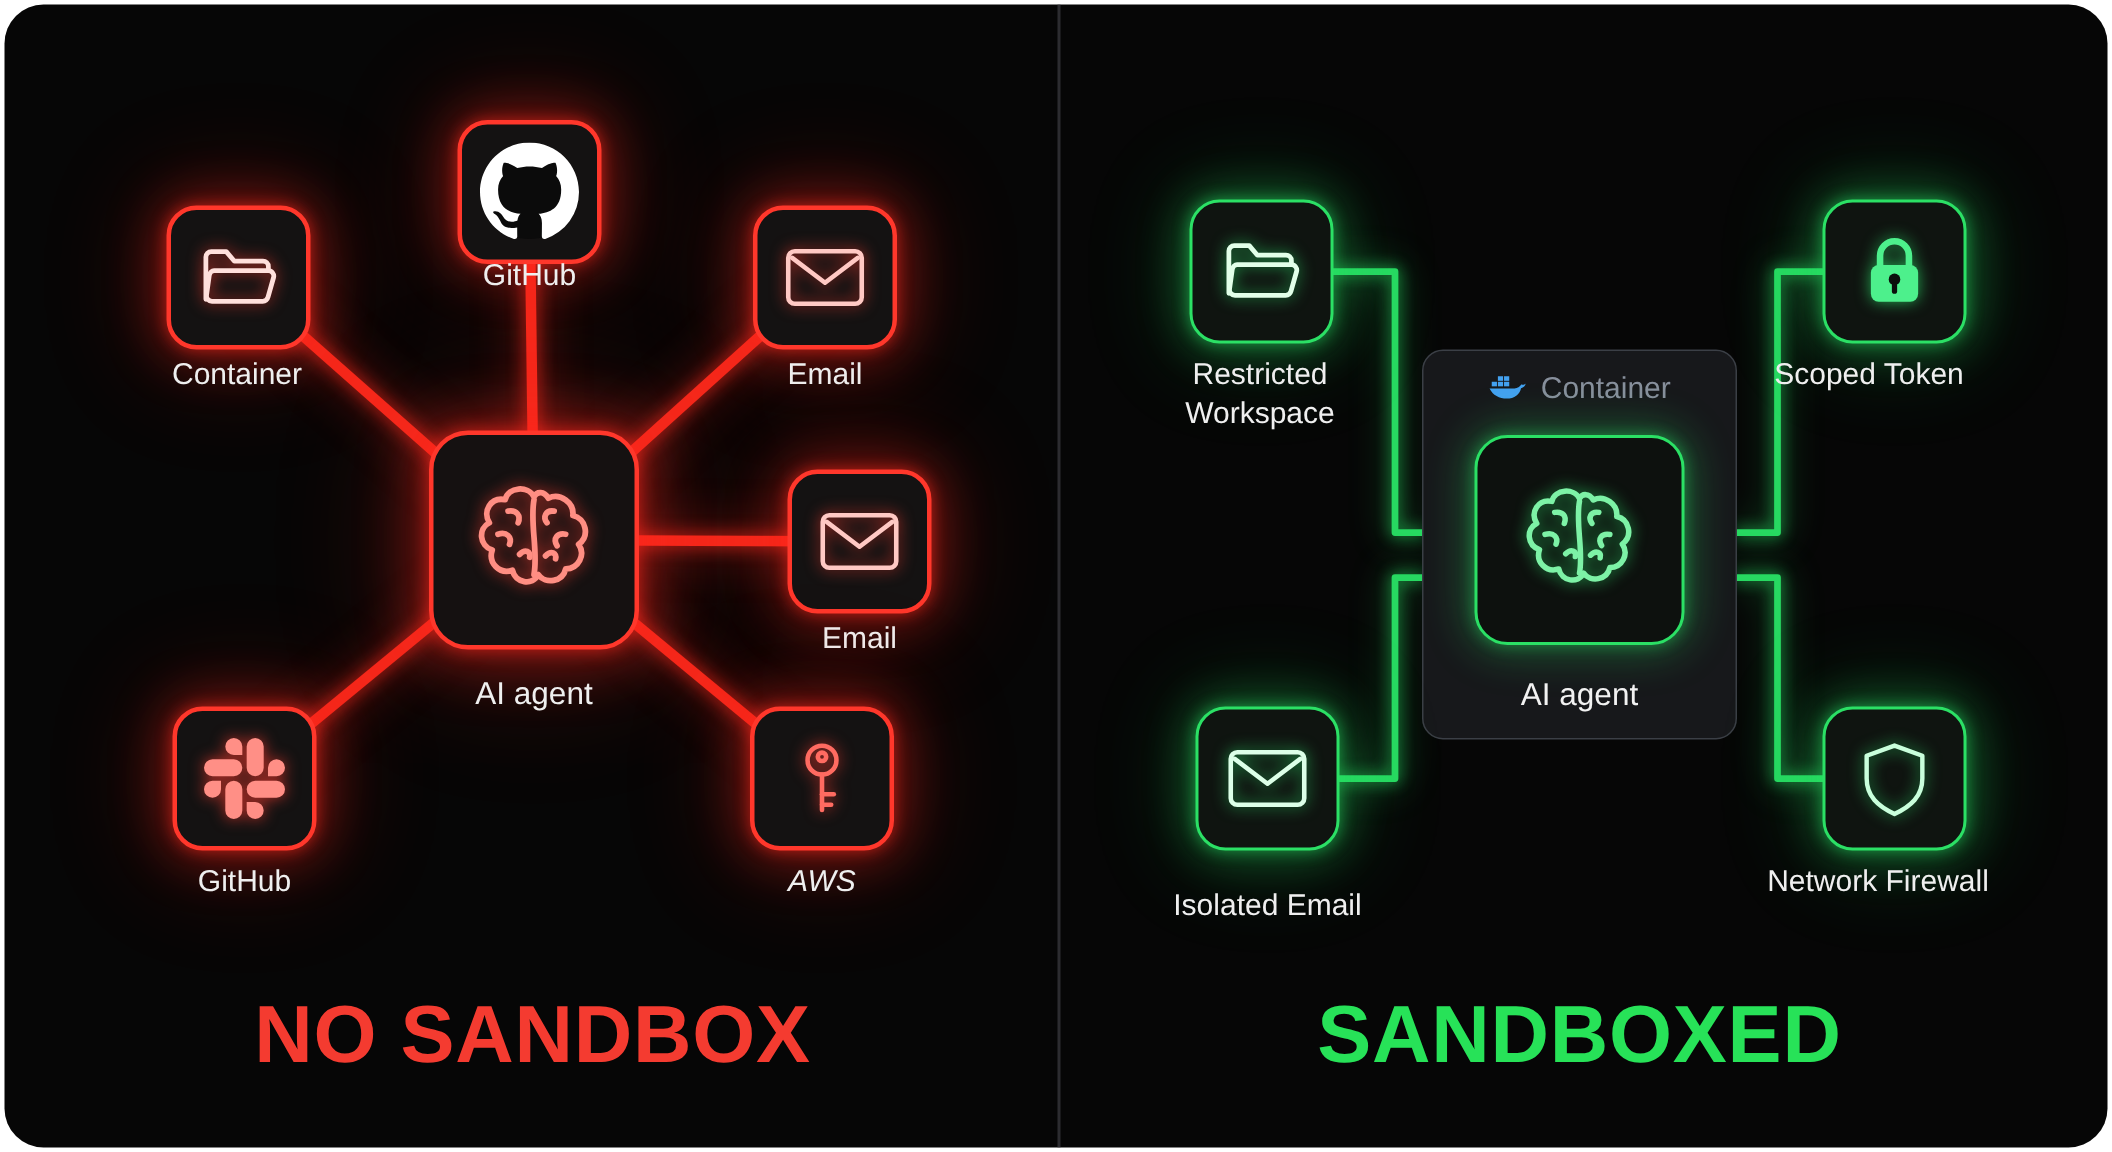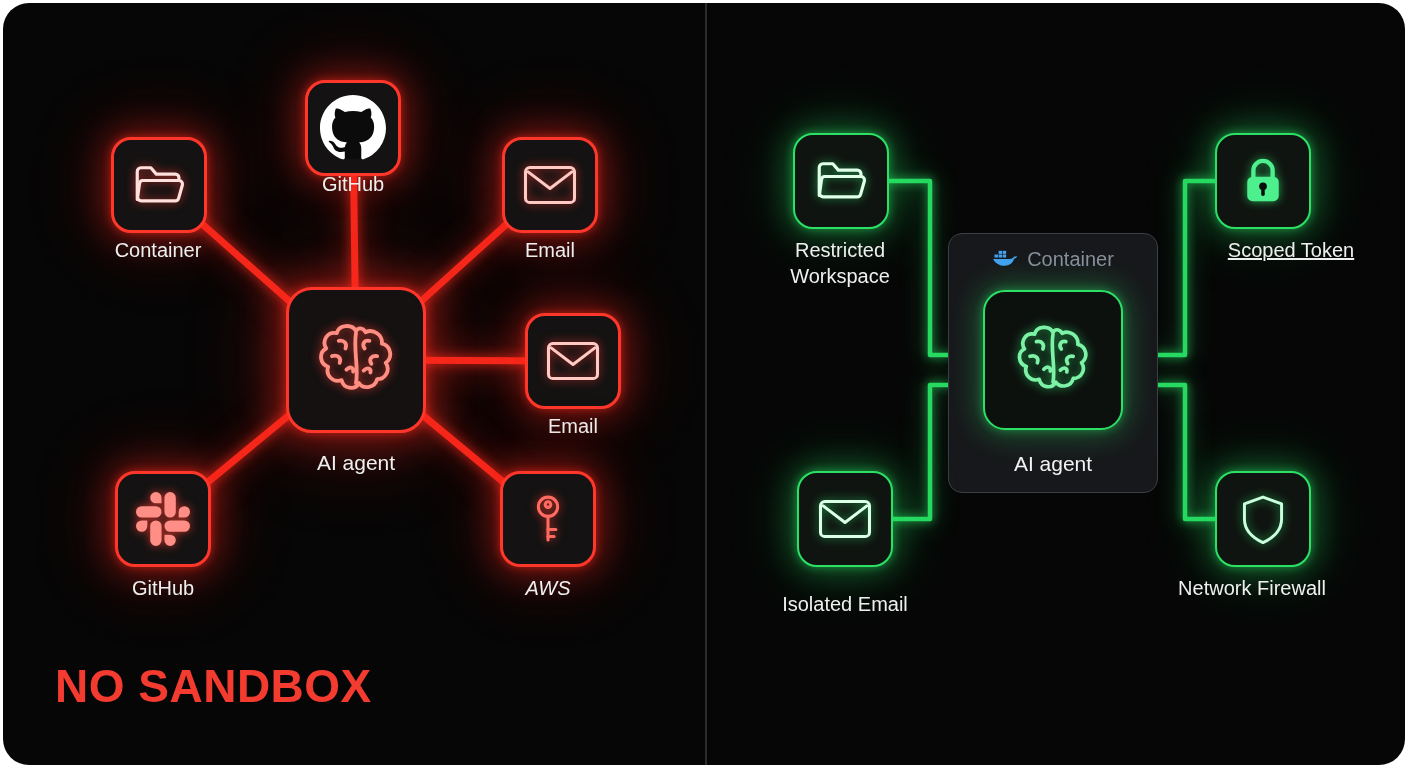--- a/index.html
+++ b/index.html
@@ -21,21 +21,21 @@
   .green-box{width:96px;height:96px;border-radius:20px;background:#0f1410;border:2.5px solid #2be065;
     box-shadow:0 0 10px rgba(40,225,100,.5),0 0 30px 5px rgba(40,225,100,.32),0 0 62px 12px rgba(40,225,100,.15);}
   .green-center{width:140px;height:140px;border-radius:22px;background:#0d110e;border:2.5px solid #2be065;
     box-shadow:0 0 10px rgba(40,225,100,.45),0 0 28px 6px rgba(40,225,100,.3);}
 
   .icon{display:flex;align-items:center;justify-content:center;}
   .glow-red{filter:drop-shadow(0 0 5px rgba(255,60,48,.75));}
   .glow-green{filter:drop-shadow(0 0 5px rgba(46,230,110,.7));}
 
   .node-label{position:absolute;text-align:center;color:#efefef;font-size:20px;line-height:1.3;}
-  .panel-title{position:absolute;width:600px;text-align:left;font-size:46px;font-weight:800;letter-spacing:.5px;}
+  .panel-title{position:absolute;width:600px;text-align:center;font-size:54px;font-weight:800;letter-spacing:.5px;}
   .title-red{color:#f43b30;}
   .title-green{color:#27e258;}
 
   .container-box{position:absolute;left:244px;top:230px;width:210px;height:260px;box-sizing:border-box;
     background:#17181b;border:1.5px solid #3b3f46;border-radius:14px;}
   .container-header{display:flex;align-items:flex-start;justify-content:center;gap:9px;margin-top:14px;color:#878f9c;font-size:20px;}
   .container-agent{position:absolute;left:34px;top:56px;}
   .container-agent-label{position:absolute;left:0;top:218px;width:100%;text-align:center;color:#f2f2f2;font-size:21px;}
 
   .c-folder-red{color:#ffe0dc;}
@@ -168,21 +168,21 @@
     <div class="node green-box" style="left:511px;top:130px;">
       <span class="icon glow-green c-lock">
         <svg width="56" height="56" viewBox="0 0 64 64">
           <path d="M21 28 v-8 a11 11 0 0 1 22 0 v8" fill="none" stroke="currentColor" stroke-width="5"></path>
           <rect x="14" y="27" width="36" height="28" rx="6" fill="currentColor"></rect>
           <circle cx="32" cy="38" r="4.4" fill="#0b0f0c"></circle>
           <rect x="30" y="40" width="4" height="9" rx="2" fill="#0b0f0c"></rect>
         </svg>
       </span>
     </div>
-    <div class="node-label" style="left:507px;top:234px;width:160px;text-decoration:underline;">Scoped Token</div>
+    <div class="node-label" style="left:462px;top:234px;width:160px;">Scoped Token</div>
 
     <div class="container-box">
       <div class="container-header">
         <span class="icon">
           <svg width="26" height="21" viewBox="0 0 24 20" fill="#43a1f0">
             <rect x="2" y="6.2" width="3.3" height="2.9"></rect>
             <rect x="5.9" y="6.2" width="3.3" height="2.9"></rect>
             <rect x="9.8" y="6.2" width="3.3" height="2.9"></rect>
             <rect x="5.9" y="2.7" width="3.3" height="2.9"></rect>
             <rect x="9.8" y="2.7" width="3.3" height="2.9"></rect>
@@ -220,16 +220,17 @@
 
     <div class="node green-box" style="left:511px;top:468px;">
       <span class="icon glow-green c-shield">
         <svg width="54" height="54" viewBox="0 0 64 64" fill="none" stroke="currentColor" stroke-width="3.5" stroke-linejoin="round">
           <path d="M32 6 L54 14 V32 C54 46 45 54 32 60 C19 54 10 46 10 32 V14 Z"></path>
         </svg>
       </span>
     </div>
     <div class="node-label" style="left:468px;top:572px;width:160px;">Network Firewall</div>
 
+    <div class="panel-title title-green" style="left:49px;top:656px;">SANDBOXED</div>
   </div>
 
   <div class="divider"></div>
 </div>
 
 </body></html>

